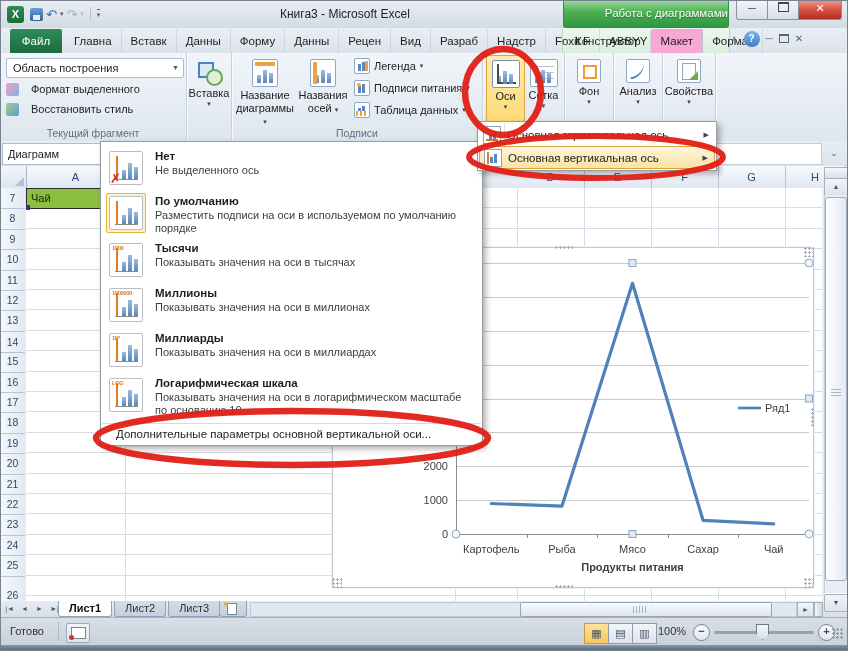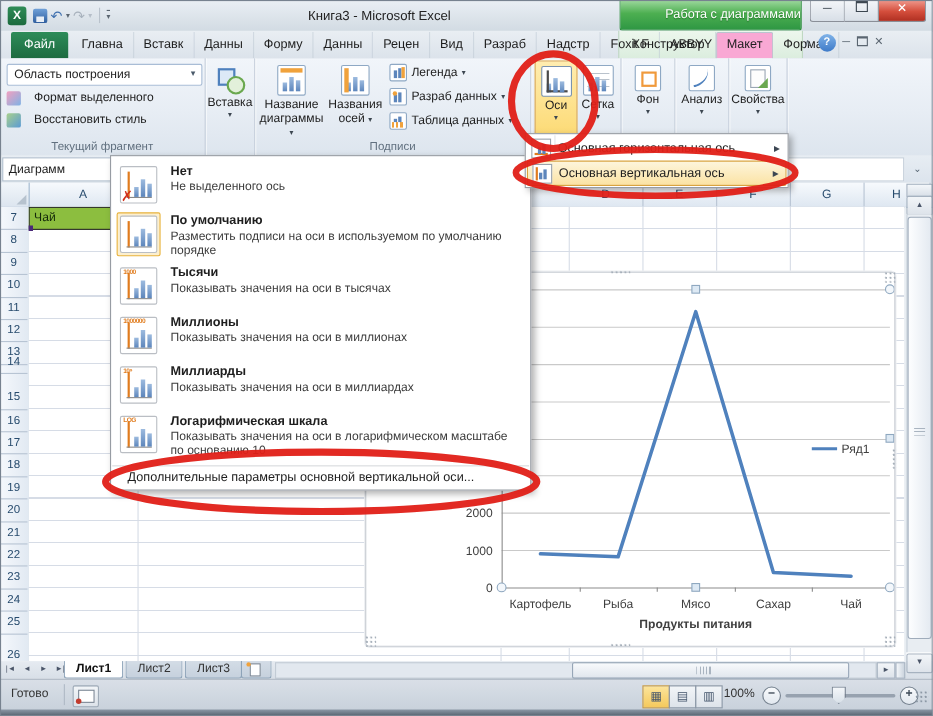--- a/index.html
+++ b/index.html
@@ -278,21 +278,21 @@
           <span class="mb2"></span>
         </span>
       <span>Легенда</span>
         <span class="car7">▾</span>
     </div>
     <div class="smlbtn" style="left:122px;top:26px">
       <span class="ic14 dlab">
           <span class="mb"></span>
           <span class="mb2"></span>
         </span>
-      <span>Разраб данных</span>
+      <span>Подписи питания</span>
         <span class="car7">▾</span>
     </div>
     <div class="smlbtn" style="left:122px;top:48px">
       <span class="ic14 dtab">
           <span class="mb"></span>
           <span class="mb2"></span>
         </span>
       <span>Таблица данных</span>
         <span class="car7">▾</span>
     </div>
@@ -361,21 +361,21 @@
 <div class="abs corner"></div>
 <div class="abs rowhdr">
     <div id="row-cells" style="position:absolute;inset:0">
       <div class="rowcell" style="top: 0px;">7</div>
       <div class="rowcell" style="top: 20.4px;">8</div>
       <div class="rowcell" style="top: 40.8px;">9</div>
       <div class="rowcell" style="top: 61.2px;">10</div>
       <div class="rowcell" style="top: 81.6px;">11</div>
       <div class="rowcell" style="top: 102px;">12</div>
       <div class="rowcell" style="top: 122.4px;">13</div>
-      <div class="rowcell" style="top: 131px;">14</div>
+      <div class="rowcell" style="top: 144px;">14</div>
       <div class="rowcell" style="top: 163.2px;">15</div>
       <div class="rowcell" style="top: 183.6px;">16</div>
       <div class="rowcell" style="top: 204px;">17</div>
       <div class="rowcell" style="top: 224.4px;">18</div>
       <div class="rowcell" style="top: 244.8px;">19</div>
       <div class="rowcell" style="top: 265.2px;">20</div>
       <div class="rowcell" style="top: 285.6px;">21</div>
       <div class="rowcell" style="top: 306px;">22</div>
       <div class="rowcell" style="top: 326.4px;">23</div>
       <div class="rowcell" style="top: 346.8px;">24</div>

